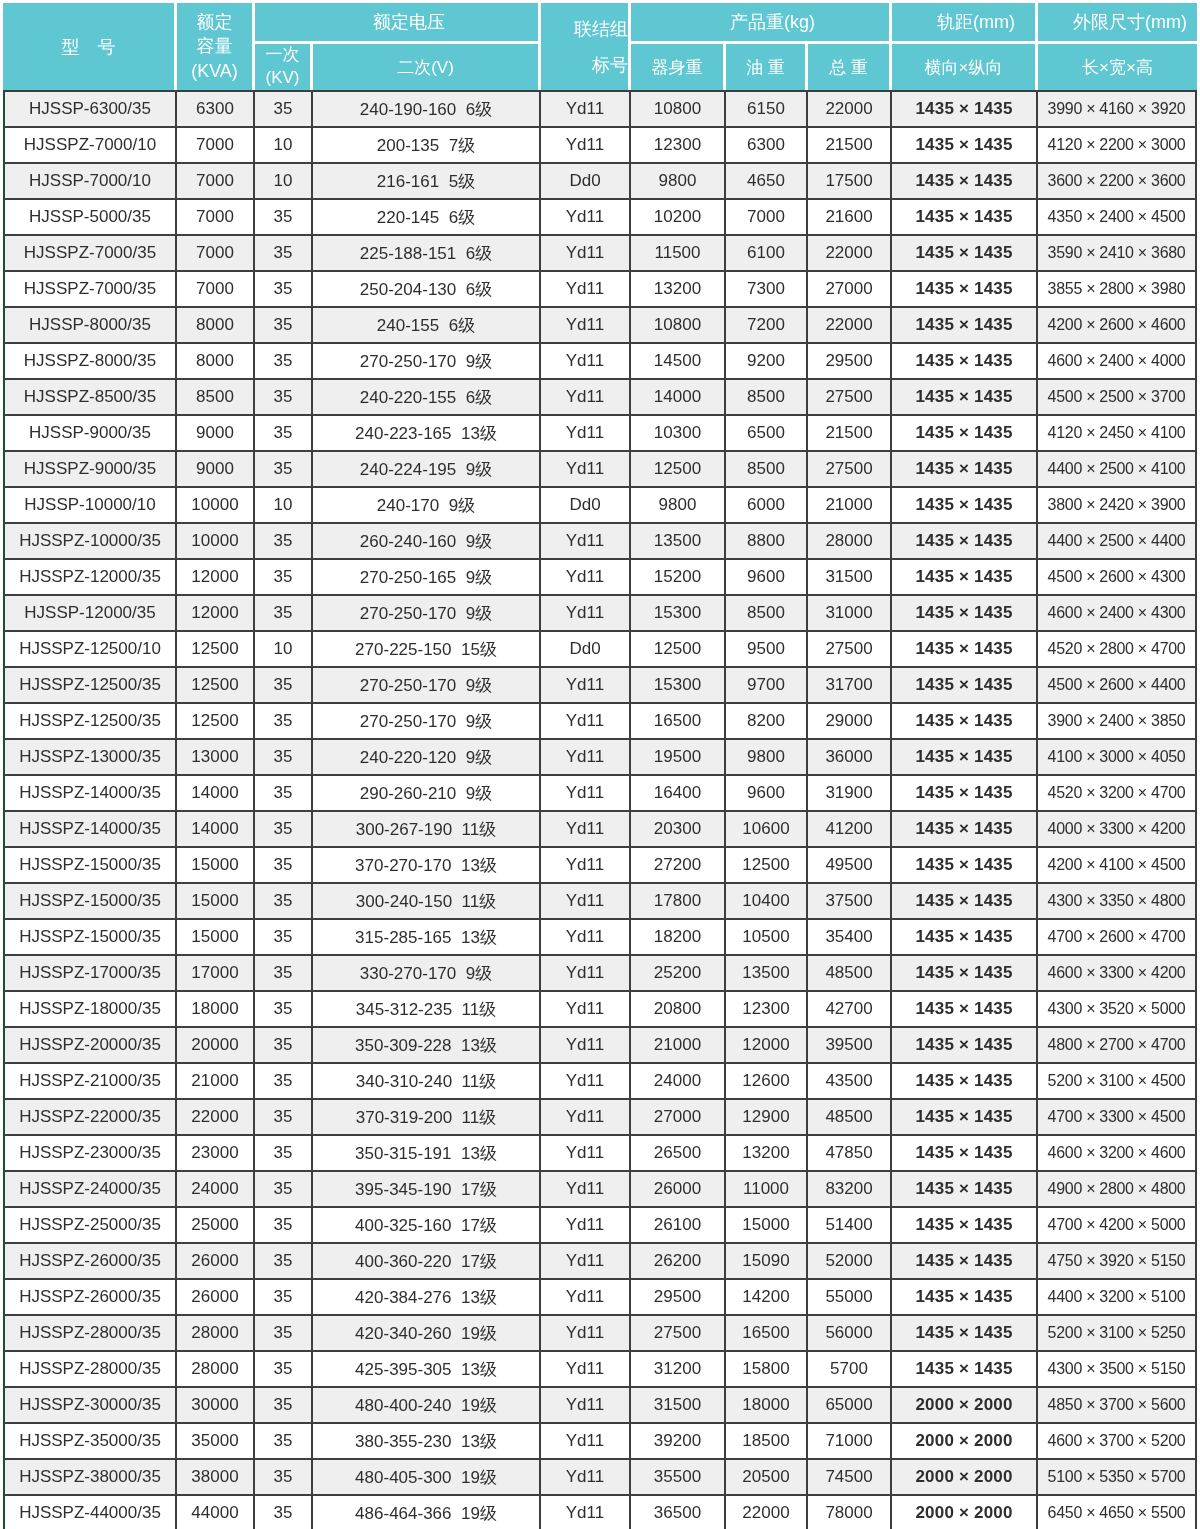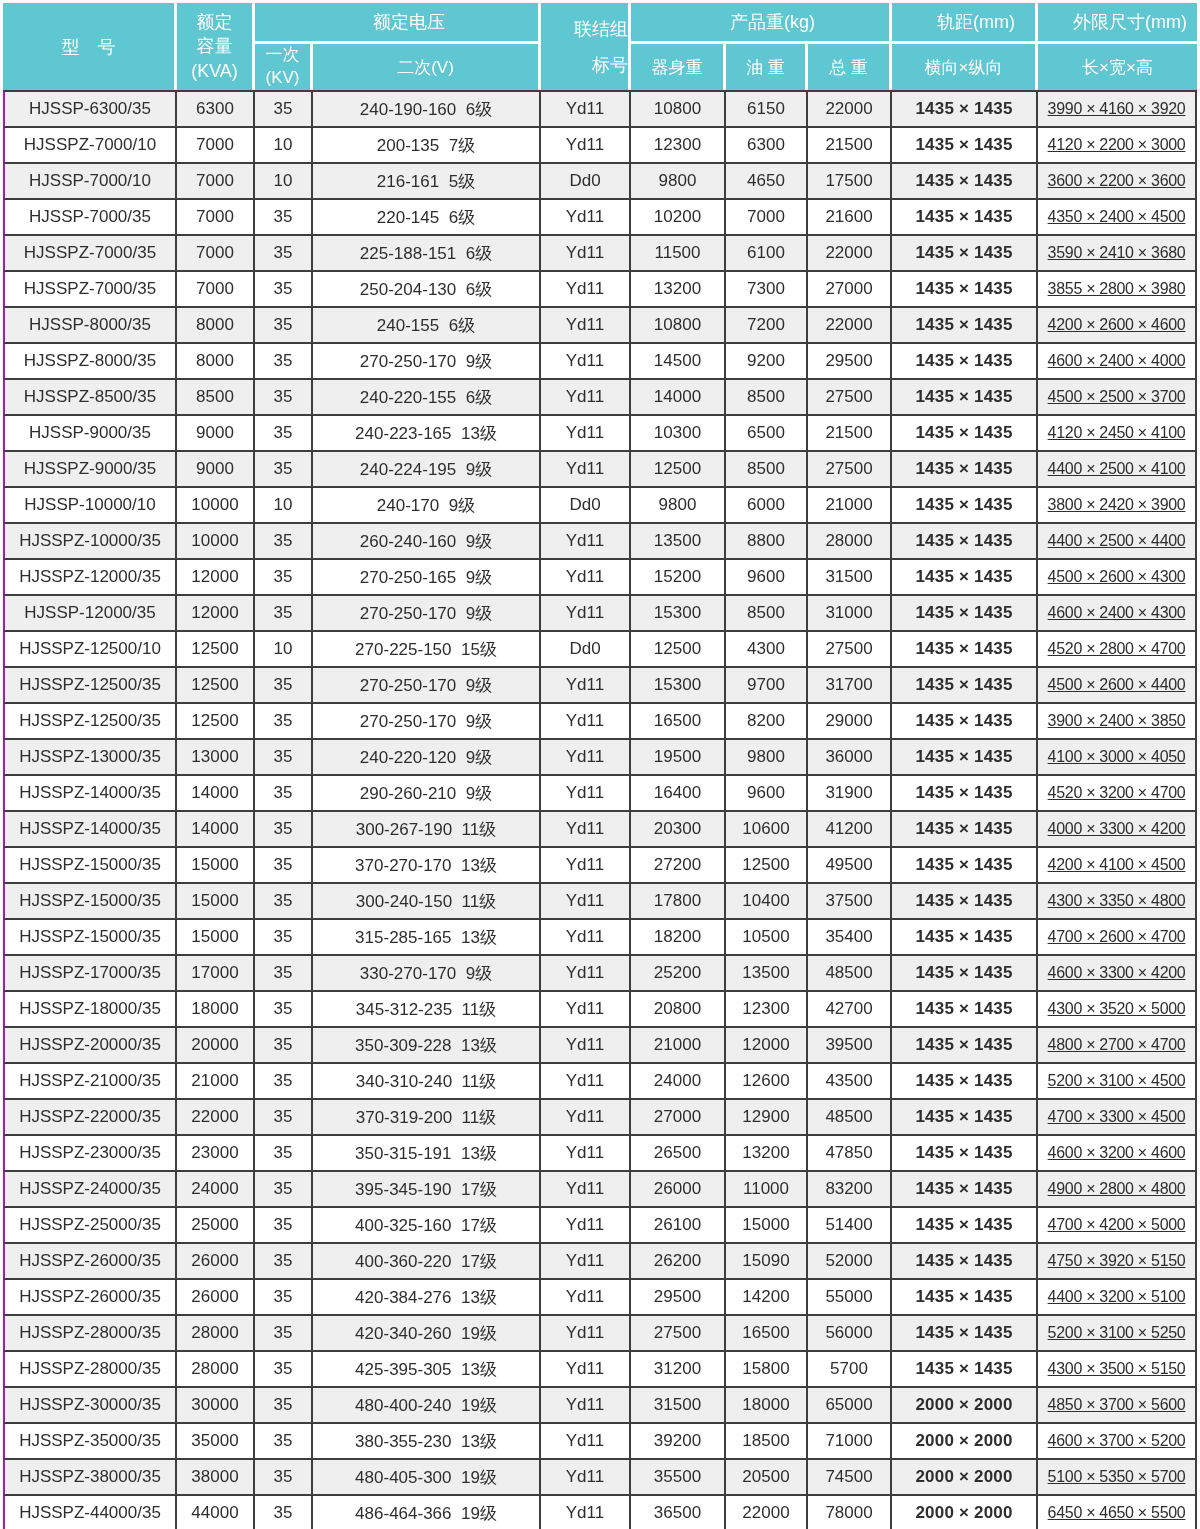--- a/index.html
+++ b/index.html
@@ -37,25 +37,25 @@
     text-align:center;
     vertical-align:middle;
     color:#2e2e2e;
     font-size:17px;
     border-right:2px solid #3e3e3e;
     border-bottom:2px solid #3e3e3e;
     white-space:pre;
     overflow:hidden;
     padding:0;
   }
-  tbody tr td:first-child{border-left:2px solid #a21caf;}
+  tbody tr td:first-child{border-left:2px solid #14532d;}
   tbody tr:first-child td{border-top:2px solid #3e3e3e;}
   tbody tr:nth-child(odd) td{background:#efefef;}
   tbody tr:nth-child(even) td{background:#ffffff;}
-  tbody td:last-child{font-size:16px;letter-spacing:-0.3px;text-decoration:underline;}
+  tbody td:last-child{font-size:16px;letter-spacing:-0.3px;}
   tbody td:nth-child(9){letter-spacing:0.2px;font-weight:bold;}
 </style>
 </head>
 <body>
 
 <div class="wrap">
   <table class="spec">
     <colgroup>
       <col style="width:174px">
         <col style="width:78px">
@@ -123,21 +123,21 @@
           <td>10</td>
           <td>216-161  5级</td>
           <td>Dd0</td>
           <td>9800</td>
           <td>4650</td>
           <td>17500</td>
           <td>1435 × 1435</td>
           <td>3600 × 2200 × 3600</td>
         </tr>
         <tr>
-          <td>HJSSP-7000/35</td>
+          <td>HJSSP-5000/35</td>
           <td>7000</td>
           <td>35</td>
           <td>220-145  6级</td>
           <td>Yd11</td>
           <td>10200</td>
           <td>7000</td>
           <td>21600</td>
           <td>1435 × 1435</td>
           <td>4350 × 2400 × 4500</td>
         </tr>
@@ -273,21 +273,21 @@
           <td>1435 × 1435</td>
           <td>4600 × 2400 × 4300</td>
         </tr>
         <tr>
           <td>HJSSPZ-12500/10</td>
           <td>12500</td>
           <td>10</td>
           <td>270-225-150  15级</td>
           <td>Dd0</td>
           <td>12500</td>
-          <td>4300</td>
+          <td>9500</td>
           <td>27500</td>
           <td>1435 × 1435</td>
           <td>4520 × 2800 × 4700</td>
         </tr>
         <tr>
           <td>HJSSPZ-12500/35</td>
           <td>12500</td>
           <td>35</td>
           <td>270-250-170  9级</td>
           <td>Yd11</td>

